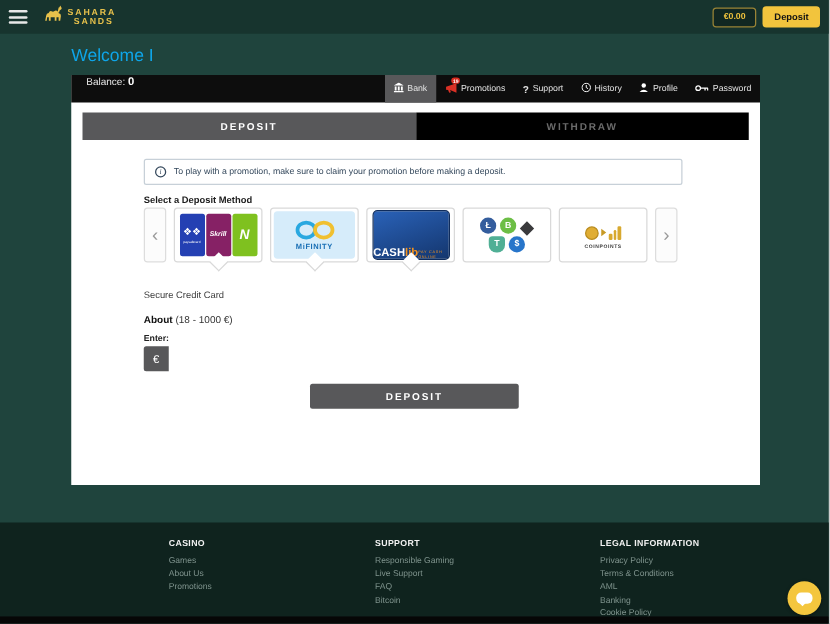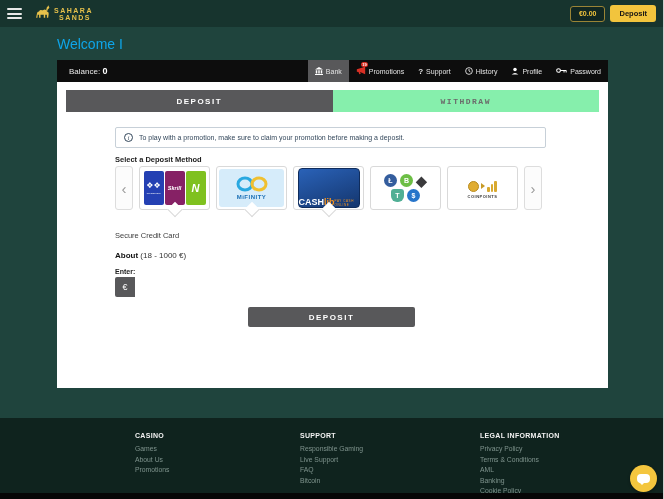--- a/index.html
+++ b/index.html
@@ -26,35 +26,35 @@
   .top-deposit { background:#f2c43d; color:#141414; font-size:7.5px; font-weight:bold;
     padding:4px 9px; border-radius:3px; border:none; cursor:pointer; }
 
   
   .welcome { position:absolute; top:36px; left:57px; color:#0ea5e9; font-size:14px; font-weight:300; }
 
   
   .panel { position:absolute; left:57px; top:60px; width:551px; height:328px; background:#ffffff; }
 
   .panel-bar { position:absolute; top:0; left:0; right:0; height:22px; background:#0d0d0d;
-    display:flex; align-items:center; color:#fff; }
+    display:flex; color:#fff; }
   .balance-wrap { font-size:8px; padding-left:12px; color:#e8e8e8; }
   .balance-wrap b { color:#ffffff; font-size:9px; }
   .panel-nav { margin-left:auto; display:flex; height:100%; align-items:stretch; }
   .nav-item { display:flex; align-items:center; gap:3px; padding:0 7px; font-size:7px;
     color:#e3e3e3; cursor:pointer; position:relative; }
   .nav-item.active { background:#58585a; }
   .badge { position:absolute; top:2px; left:12px; background:#d92b1f; color:#fff;
     font-size:4px; padding:0 1.5px; border-radius:3px; line-height:5px; font-weight:bold; }
 
   .dw-tabs { position:absolute; top:30px; left:9px; right:9px; height:22px; display:flex; }
   .dw-tab { flex:1; display:flex; align-items:center; justify-content:center;
     font-size:8px; font-weight:bold; letter-spacing:1.5px; cursor:pointer; }
   .dw-tab.active { background:#58585a; color:#ffffff; }
-  .dw-tab.inactive { background:#86efac; color:#6b6b6b;font-family:Liberation Mono, monospace; }
+  .dw-tab.inactive { background:#000000; color:#6b6b6b; }
 
   .info-box { position:absolute; top:67px; left:58px; right:62px; height:21px;
     border:1px solid #c7d0d8; border-radius:2px; background:#fff;
     display:flex; align-items:center; gap:6px; padding:0 8px; color:#33475b; font-size:7px; }
   .info-icon { width:9px; height:9px; border:1px solid #33475b; border-radius:50%;
     display:flex; align-items:center; justify-content:center;
     font-size:6px; font-style:italic; font-family:"Liberation Serif", serif; flex:0 0 auto; }
 
   .select-label { position:absolute; top:95px; left:58px; font-size:7.5px; font-weight:bold; color:#1c1c1c; }
 

